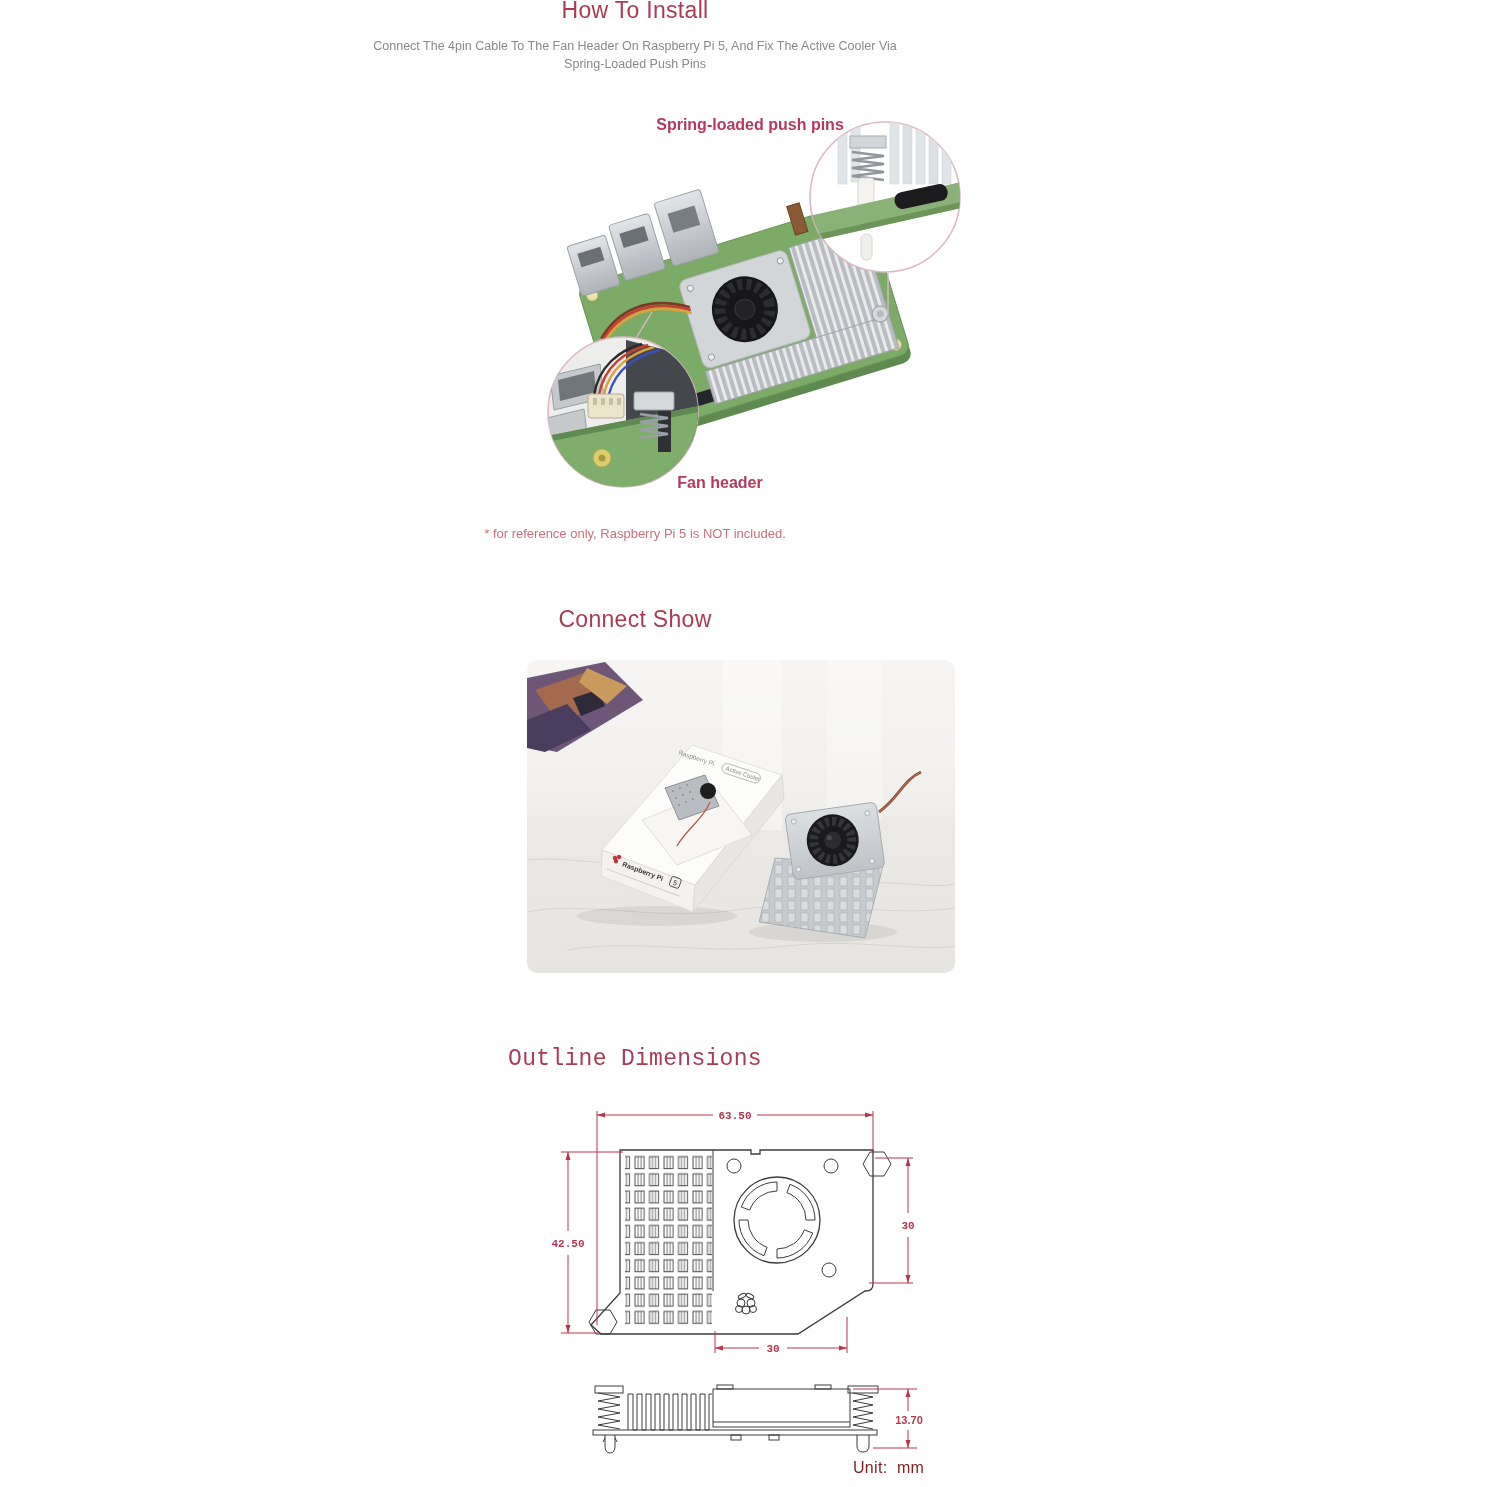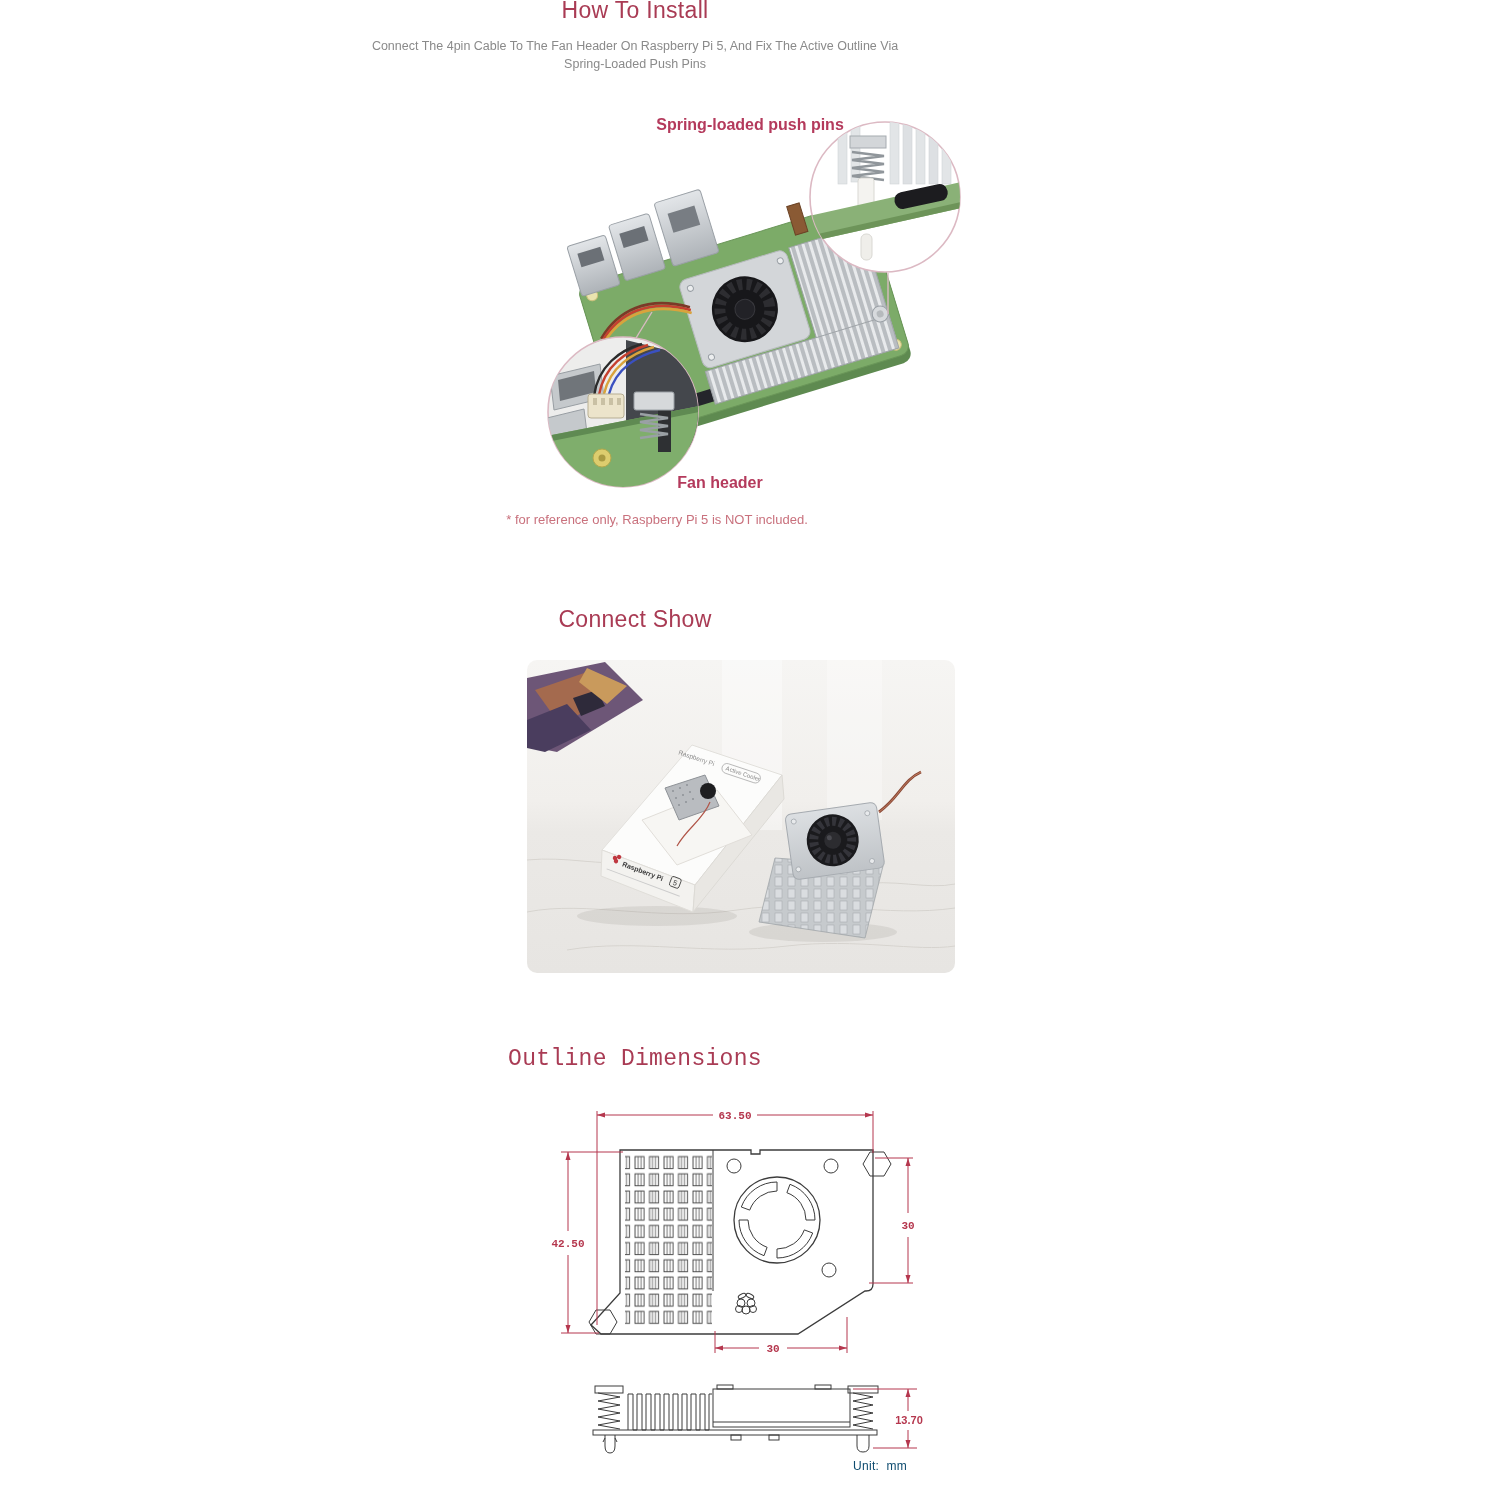--- a/index.html
+++ b/index.html
@@ -7,35 +7,35 @@
         font-family:"Liberation Sans",sans-serif;}
   .h2{position:absolute;left:0;width:100%;text-align:center;font-size:23px;font-weight:400;
       color:#a93b54;letter-spacing:.3px;}
   .desc{position:absolute;left:50%;transform:translateX(-50%);text-align:center;
         font-size:12.5px;line-height:17.5px;color:#8a8a8a;white-space:nowrap;}
   .note{position:absolute;left:0;width:100%;text-align:center;font-size:13px;color:#c9717d;}
   .fig{position:absolute;}
   .fig svg{position:absolute;left:0;top:0;}
   .callout-label{position:absolute;font-size:16px;font-weight:600;color:#b43a5c;text-align:center;}
   .photo{position:absolute;border-radius:10px;overflow:hidden;}
-  .unit{position:absolute;font-size:12px;font-weight:500;color:#0c4a6e;white-space:pre;letter-spacing:.3px;text-align:center;}
+  .unit{position:absolute;font-size:16px;font-weight:500;color:#7f1d1d;white-space:pre;letter-spacing:.3px;text-align:center;}
   .dimtext{font-size:11px;font-weight:700;fill:#b5374e;}
   .thin{stroke:#b5374e;stroke-width:1;fill:none;}
   .out{stroke:#3c3c3c;stroke-width:1.3;fill:none;}
   .out2{stroke:#3c3c3c;stroke-width:1;fill:none;}
 </style>
 </head>
 <body>
 
 <div id="page">
 
   <div class="h2" style="top:-3px;">How To Install</div>
 
   <div class="desc" style="top:38px;">
-    <div>Connect The 4pin Cable To The Fan Header On Raspberry Pi 5, And Fix The Active Outline Via</div>
+    <div>Connect The 4pin Cable To The Fan Header On Raspberry Pi 5, And Fix The Active Cooler Via</div>
     <div>Spring-Loaded Push Pins</div>
   </div>
 
   <div class="fig" style="left:538px;top:104px;width:452px;height:404px;">
 
     <svg width="452" height="404" viewBox="0 0 452 404">
       <defs>
         <linearGradient id="gSilver" x1="0" y1="0" x2="0" y2="1">
           <stop offset="0" stop-color="#e2e5e8"></stop>
             <stop offset="1" stop-color="#aeb3b8"></stop>
@@ -150,21 +150,21 @@
           <rect x="96" y="288" width="40" height="18" rx="2" fill="#d6d9db" stroke="#9aa0a5"></rect>
           <polyline points="102,310 130,314 102,318 130,322 102,326 130,330 102,334" fill="none" stroke="#9aa0a5" stroke-width="2.6"></polyline>
         </g>
       </g>
     </svg>
 
     <div class="callout-label" style="left:0;top:12px;width:424px;">Spring-loaded push pins</div>
     <div class="callout-label" style="left:0;top:370px;width:364px;">Fan header</div>
   </div>
 
-  <div class="note" style="top:512px;padding-left:22px;">* for reference only, Raspberry Pi 5 is NOT included.</div>
+  <div class="note" style="top:526px;">* for reference only, Raspberry Pi 5 is NOT included.</div>
 
   <div class="h2" style="top:606px;">Connect Show</div>
 
   <div class="photo" style="left:527px;top:660px;width:428px;height:313px;">
     <svg width="428" height="313" viewBox="0 0 428 313">
       <defs>
         <linearGradient id="gBg" x1="0" y1="0" x2="0" y2="1">
           <stop offset="0" stop-color="#f6f5f3"></stop>
             <stop offset=".45" stop-color="#f1efec"></stop>
           <stop offset=".55" stop-color="#ebe9e6"></stop>

